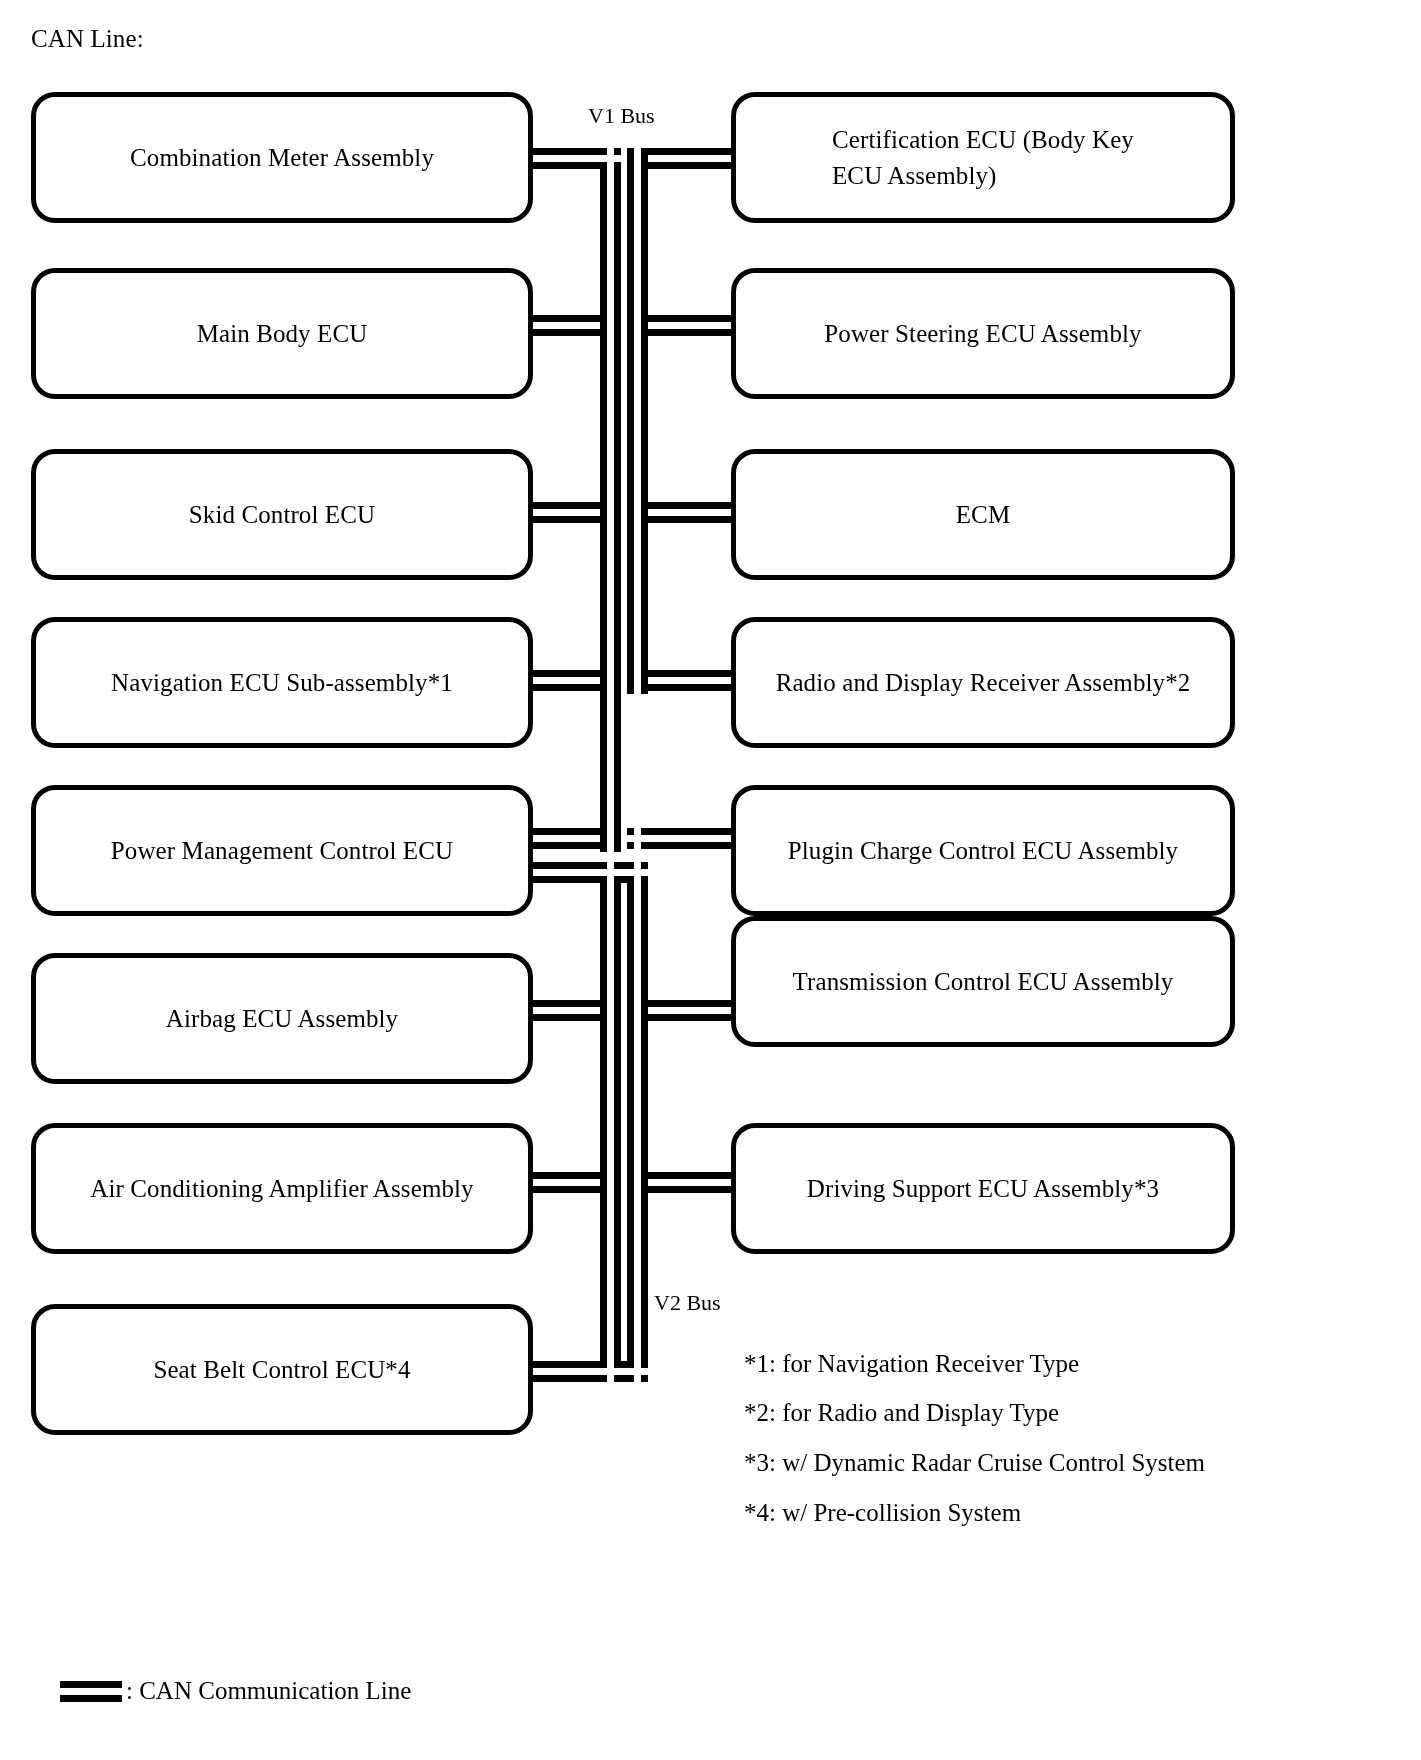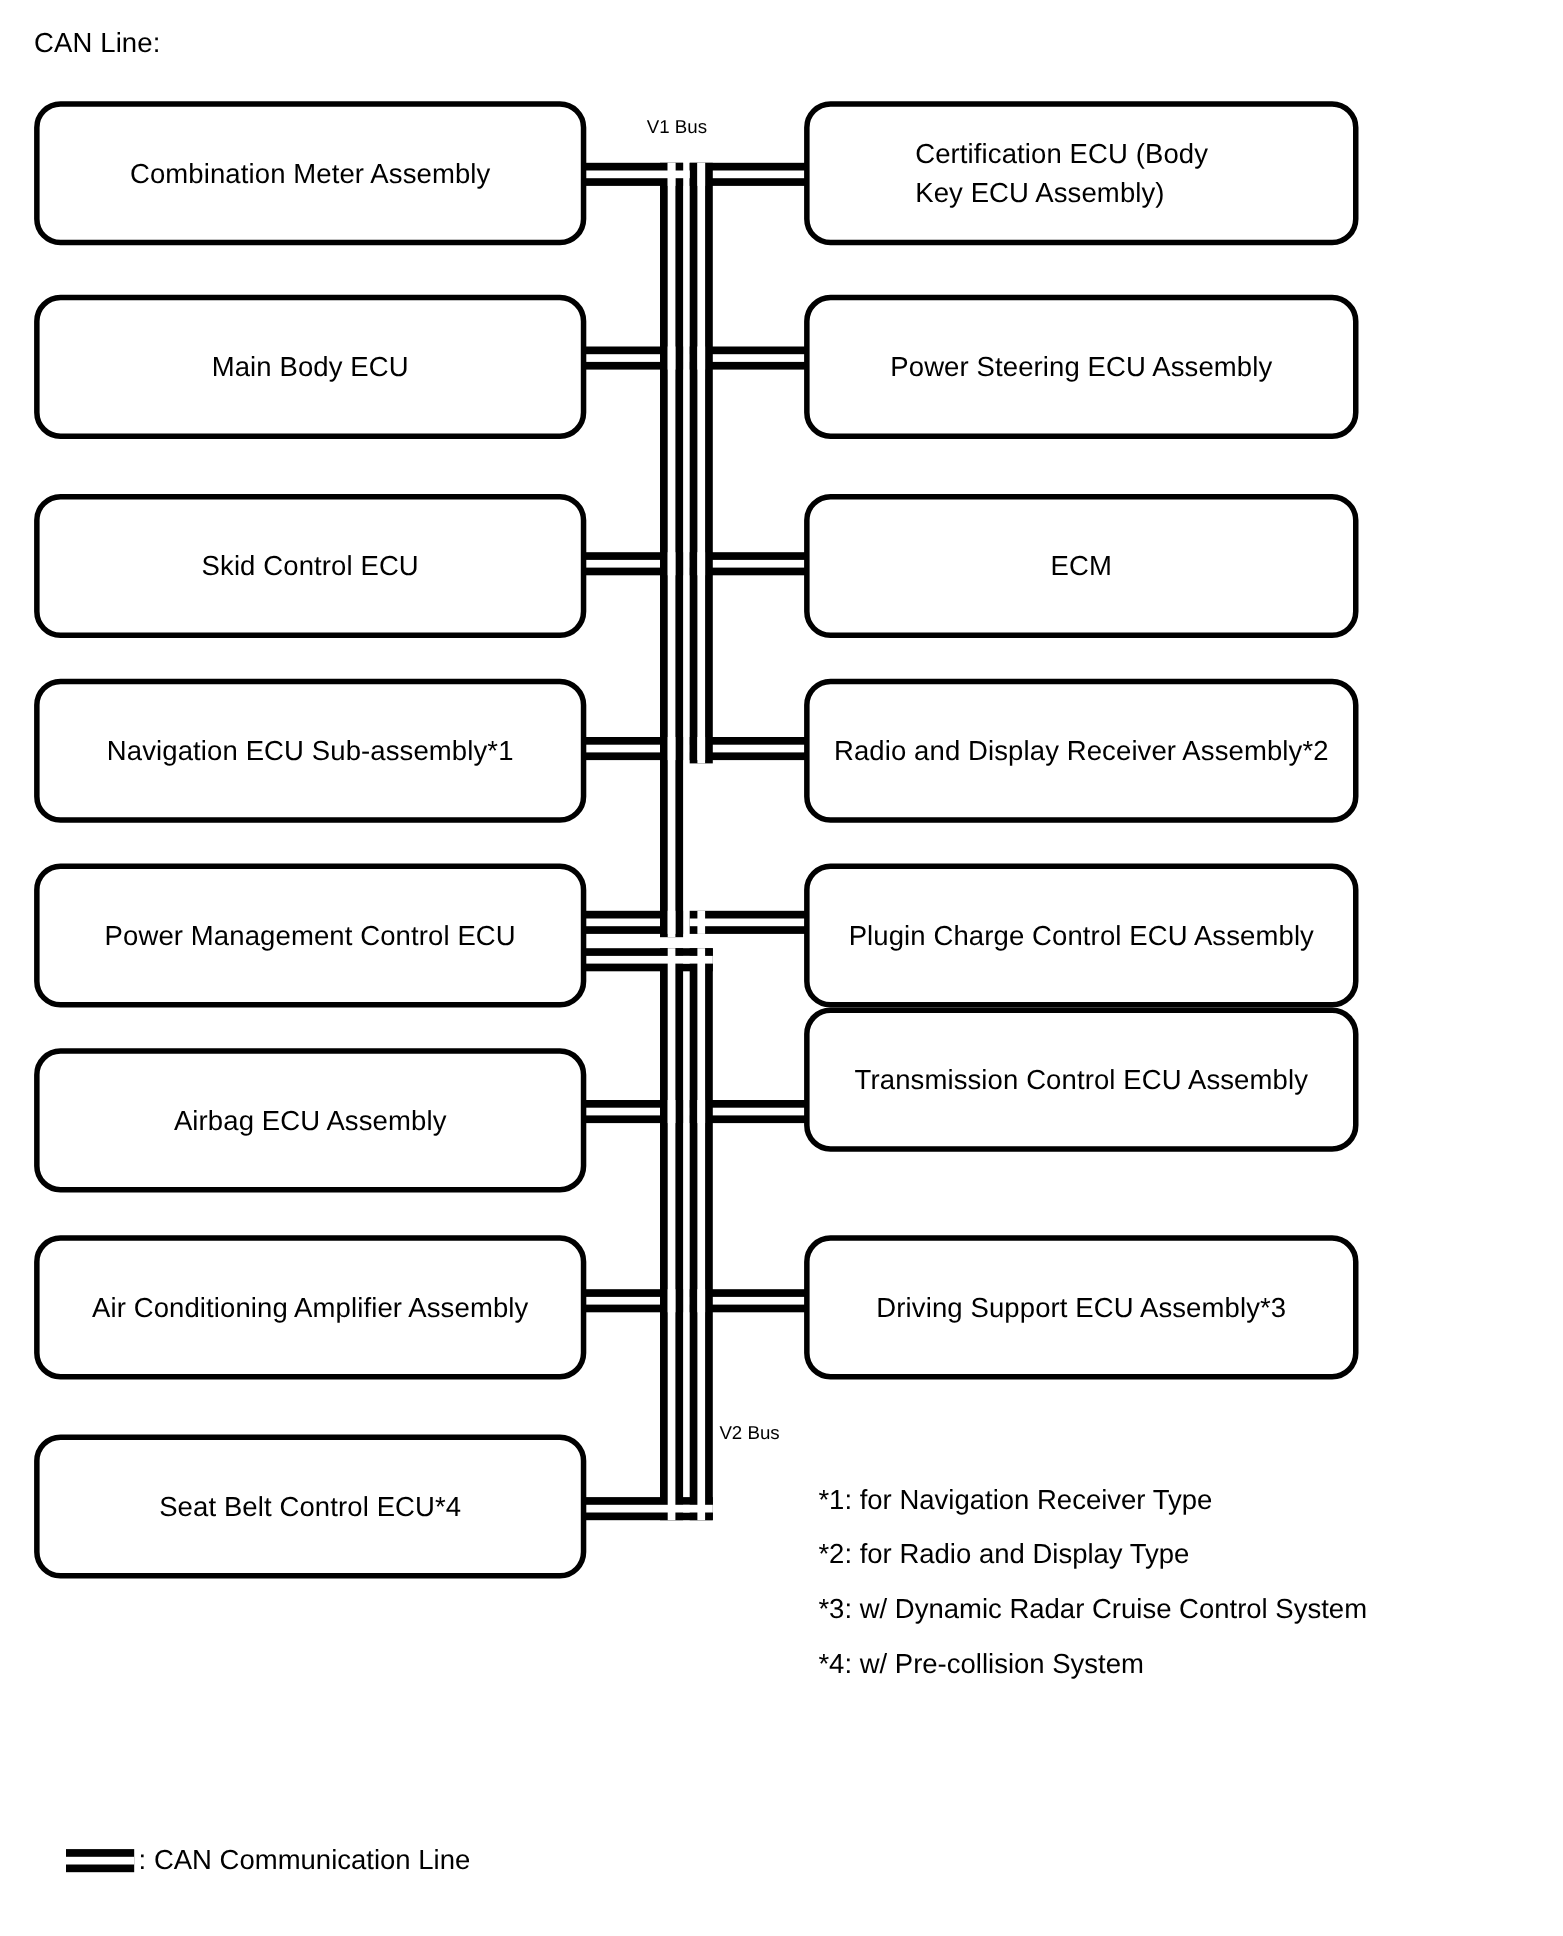--- a/index.html
+++ b/index.html
@@ -11,20 +11,21 @@
   body {
     font-family: "Liberation Sans", sans-serif;
     color: #000000;
   }
   #canvas {
     position: relative;
     width: 1421px;
     height: 1760px;
     background: #ffffff;
     overflow: hidden;
+    font-family: Liberation Serif, serif;
   }
 
   
   .heading {
     position: absolute;
     left: 31px;
     top: 24px;
     font-size: 25px;
     line-height: 30px;
     letter-spacing: 0.1px;
@@ -47,21 +48,21 @@
   }
   .node-label {
     font-size: 25px;
     line-height: 36px;
     letter-spacing: 0.1px;
   }
 
   
   .bus-label {
     position: absolute;
-    font-size: 17px;
+    font-size: 22px;
     line-height: 30px;
     white-space: nowrap;
     z-index: 7;
   }
 
   
   .can-h {
     position: absolute;
     height: 21px;
     background: #000000;

